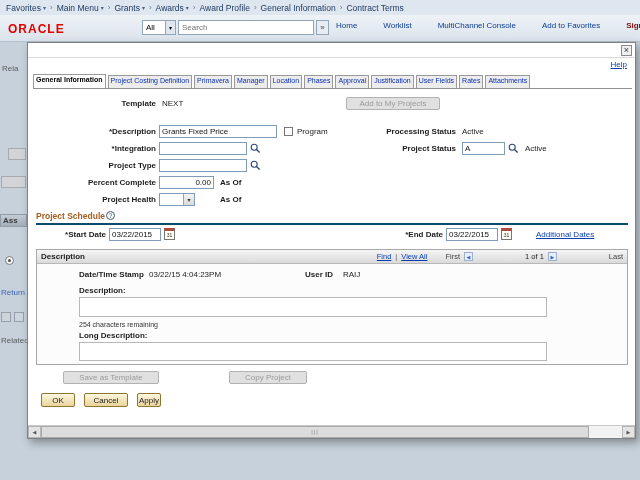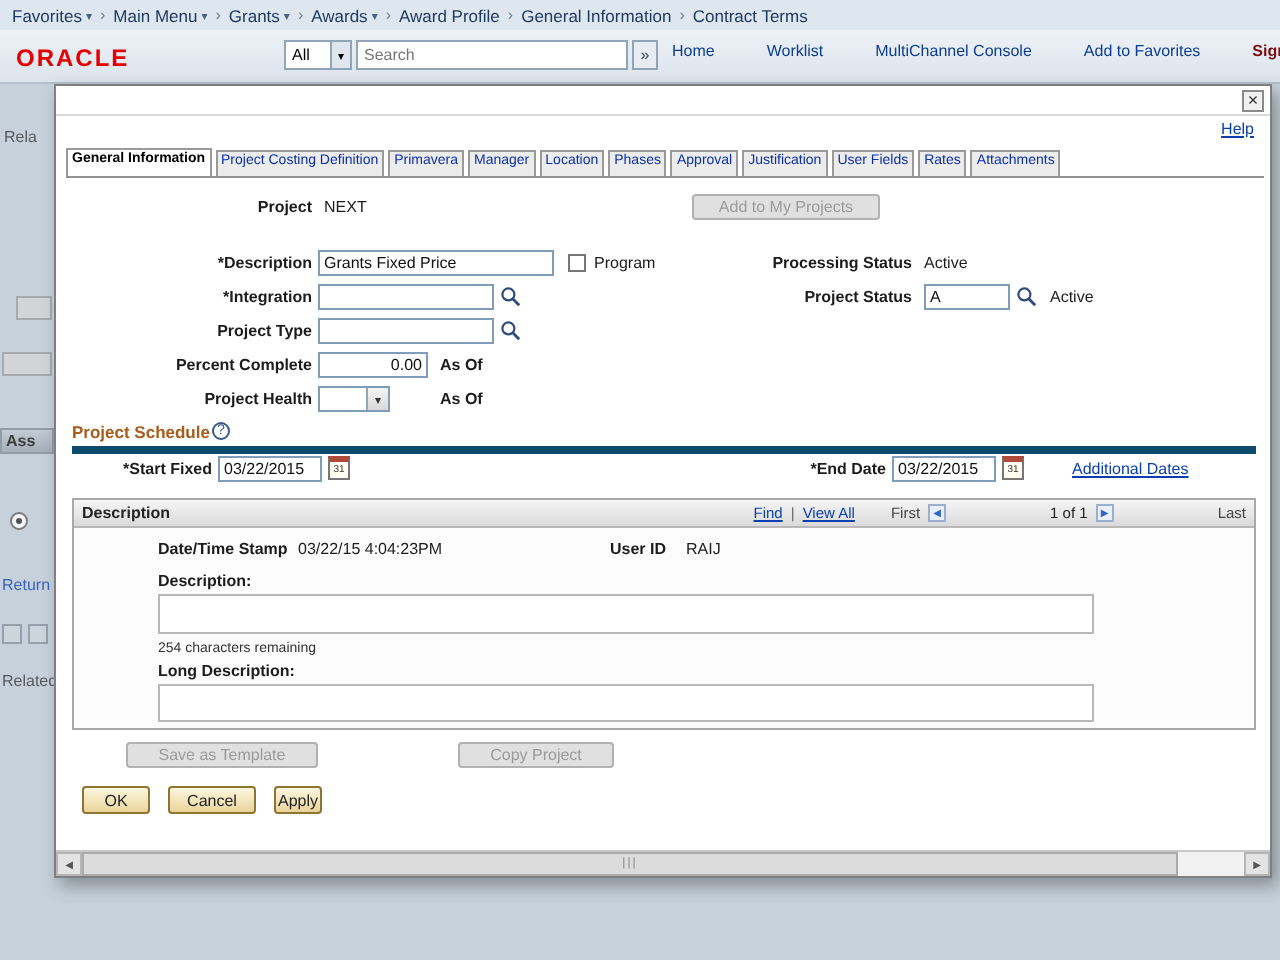--- a/index.html
+++ b/index.html
@@ -63,21 +63,21 @@
   .checkbox { position:absolute; width:9px; height:9px; border:1px solid #777; background:#fff; cursor:pointer; }
   .lookup { position:absolute; width:11px; height:11px; cursor:pointer; display:flex; }
   .cal { position:absolute; width:11px; height:12px; border:1px solid #777; border-top:3px solid #b04a3a;
     background:#fffef2; cursor:pointer; display:flex; align-items:center; justify-content:center; }
   .cal-num { font-size:5px; color:#333; line-height:1; }
   .pselect { position:absolute; height:13px; border:1px solid #7f9db9; background:#fff; display:flex; cursor:pointer; }
   .pselect-val { flex:1; font-size:8px; }
   .pselect-btn { width:11px; background:linear-gradient(#f4f4f4,#d8d8d8); border-left:1px solid #92a4b8;
     font-size:6px; display:flex; align-items:center; justify-content:center; color:#333; }
 
-  .section-hdr { position:absolute; border-bottom:4px solid #0c4a6e; padding-bottom:2px;
+  .section-hdr { position:absolute; border-bottom:2px solid #0c4a6e; padding-bottom:2px;
     display:flex; align-items:flex-start; gap:1px; }
   .section-title { font-size:8.5px; font-weight:bold; color:#a85d1c; }
   .help-icon { width:9px; height:9px; border:1px solid #3a5a8c; border-radius:50%; color:#3a5a8c;
     font-size:7px; line-height:8px; text-align:center; cursor:pointer; }
 
   .groupbox { position:absolute; border:1px solid #a8a8a8; background:#fcfcfc; }
   .group-hdr { position:absolute; left:0; top:0; right:0; height:14px; background:linear-gradient(#f5f5f5,#dadada);
     border-bottom:1px solid #b8b8b8; display:flex; align-items:center; padding:0 4px; }
   .group-title { font-size:8px; font-weight:bold; color:#222; }
   .hdr-controls { margin-left:auto; display:flex; align-items:center; gap:4px; font-size:7.5px; }
@@ -188,21 +188,21 @@
       <div class="tab">Manager</div>
       <div class="tab">Location</div>
       <div class="tab">Phases</div>
       <div class="tab">Approval</div>
       <div class="tab">Justification</div>
       <div class="tab">User Fields</div>
       <div class="tab">Rates</div>
       <div class="tab">Attachments</div>
     </div>
 
-    <div class="lbl" style="left:28px;top:56px;width:100px">Project</div>
+    <div class="lbl" style="left:28px;top:56px;width:100px">Template</div>
     <div class="val" style="left:134px;top:56px">NEXT</div>
     <button class="btn-disabled" style="left:318px;top:54px;width:94px">Add to My Projects</button>
 
     <div class="lbl" style="left:28px;top:84px;width:100px">*Description</div>
     <input class="txt" style="left: 131px; top: 82px; width: 118px;" value="Grants Fixed Price">
     <span class="checkbox" style="left:256px;top:84px"></span>
     <div class="val" style="left:269px;top:84px">Program</div>
     <div class="lbl" style="left:330px;top:84px;width:98px">Processing Status</div>
     <div class="val" style="left:434px;top:84px">Active</div>
 
@@ -241,21 +241,21 @@
     <div class="pselect" style="left:131px;top:150px;width:36px">
       <span class="pselect-val"></span>
       <span class="pselect-btn">▾</span>
     </div>
     <div class="lbl" style="left:192px;top:152px;width:30px;text-align:left">As Of</div>
 
     <div class="section-hdr" style="left:8px;top:168px;width:592px">
       <span class="section-title">Project Schedule</span>
       <span class="help-icon">?</span>
     </div>
-    <div class="lbl" style="left:8px;top:187px;width:70px">*Start Fixed</div>
+    <div class="lbl" style="left:8px;top:187px;width:70px">*Start Date</div>
     <input class="txt" style="left: 81px; top: 185px; width: 52px;" value="03/22/2015">
     <span class="cal" style="left:136px;top:185px">
         <span class="cal-num">31</span>
       </span>
     <div class="lbl" style="left:345px;top:187px;width:70px">*End Date</div>
     <input class="txt" style="left: 418px; top: 185px; width: 52px;" value="03/22/2015">
     <span class="cal" style="left:473px;top:185px">
         <span class="cal-num">31</span>
       </span>
     <a class="link" style="position:absolute;left:508px;top:187px">Additional Dates</a>

